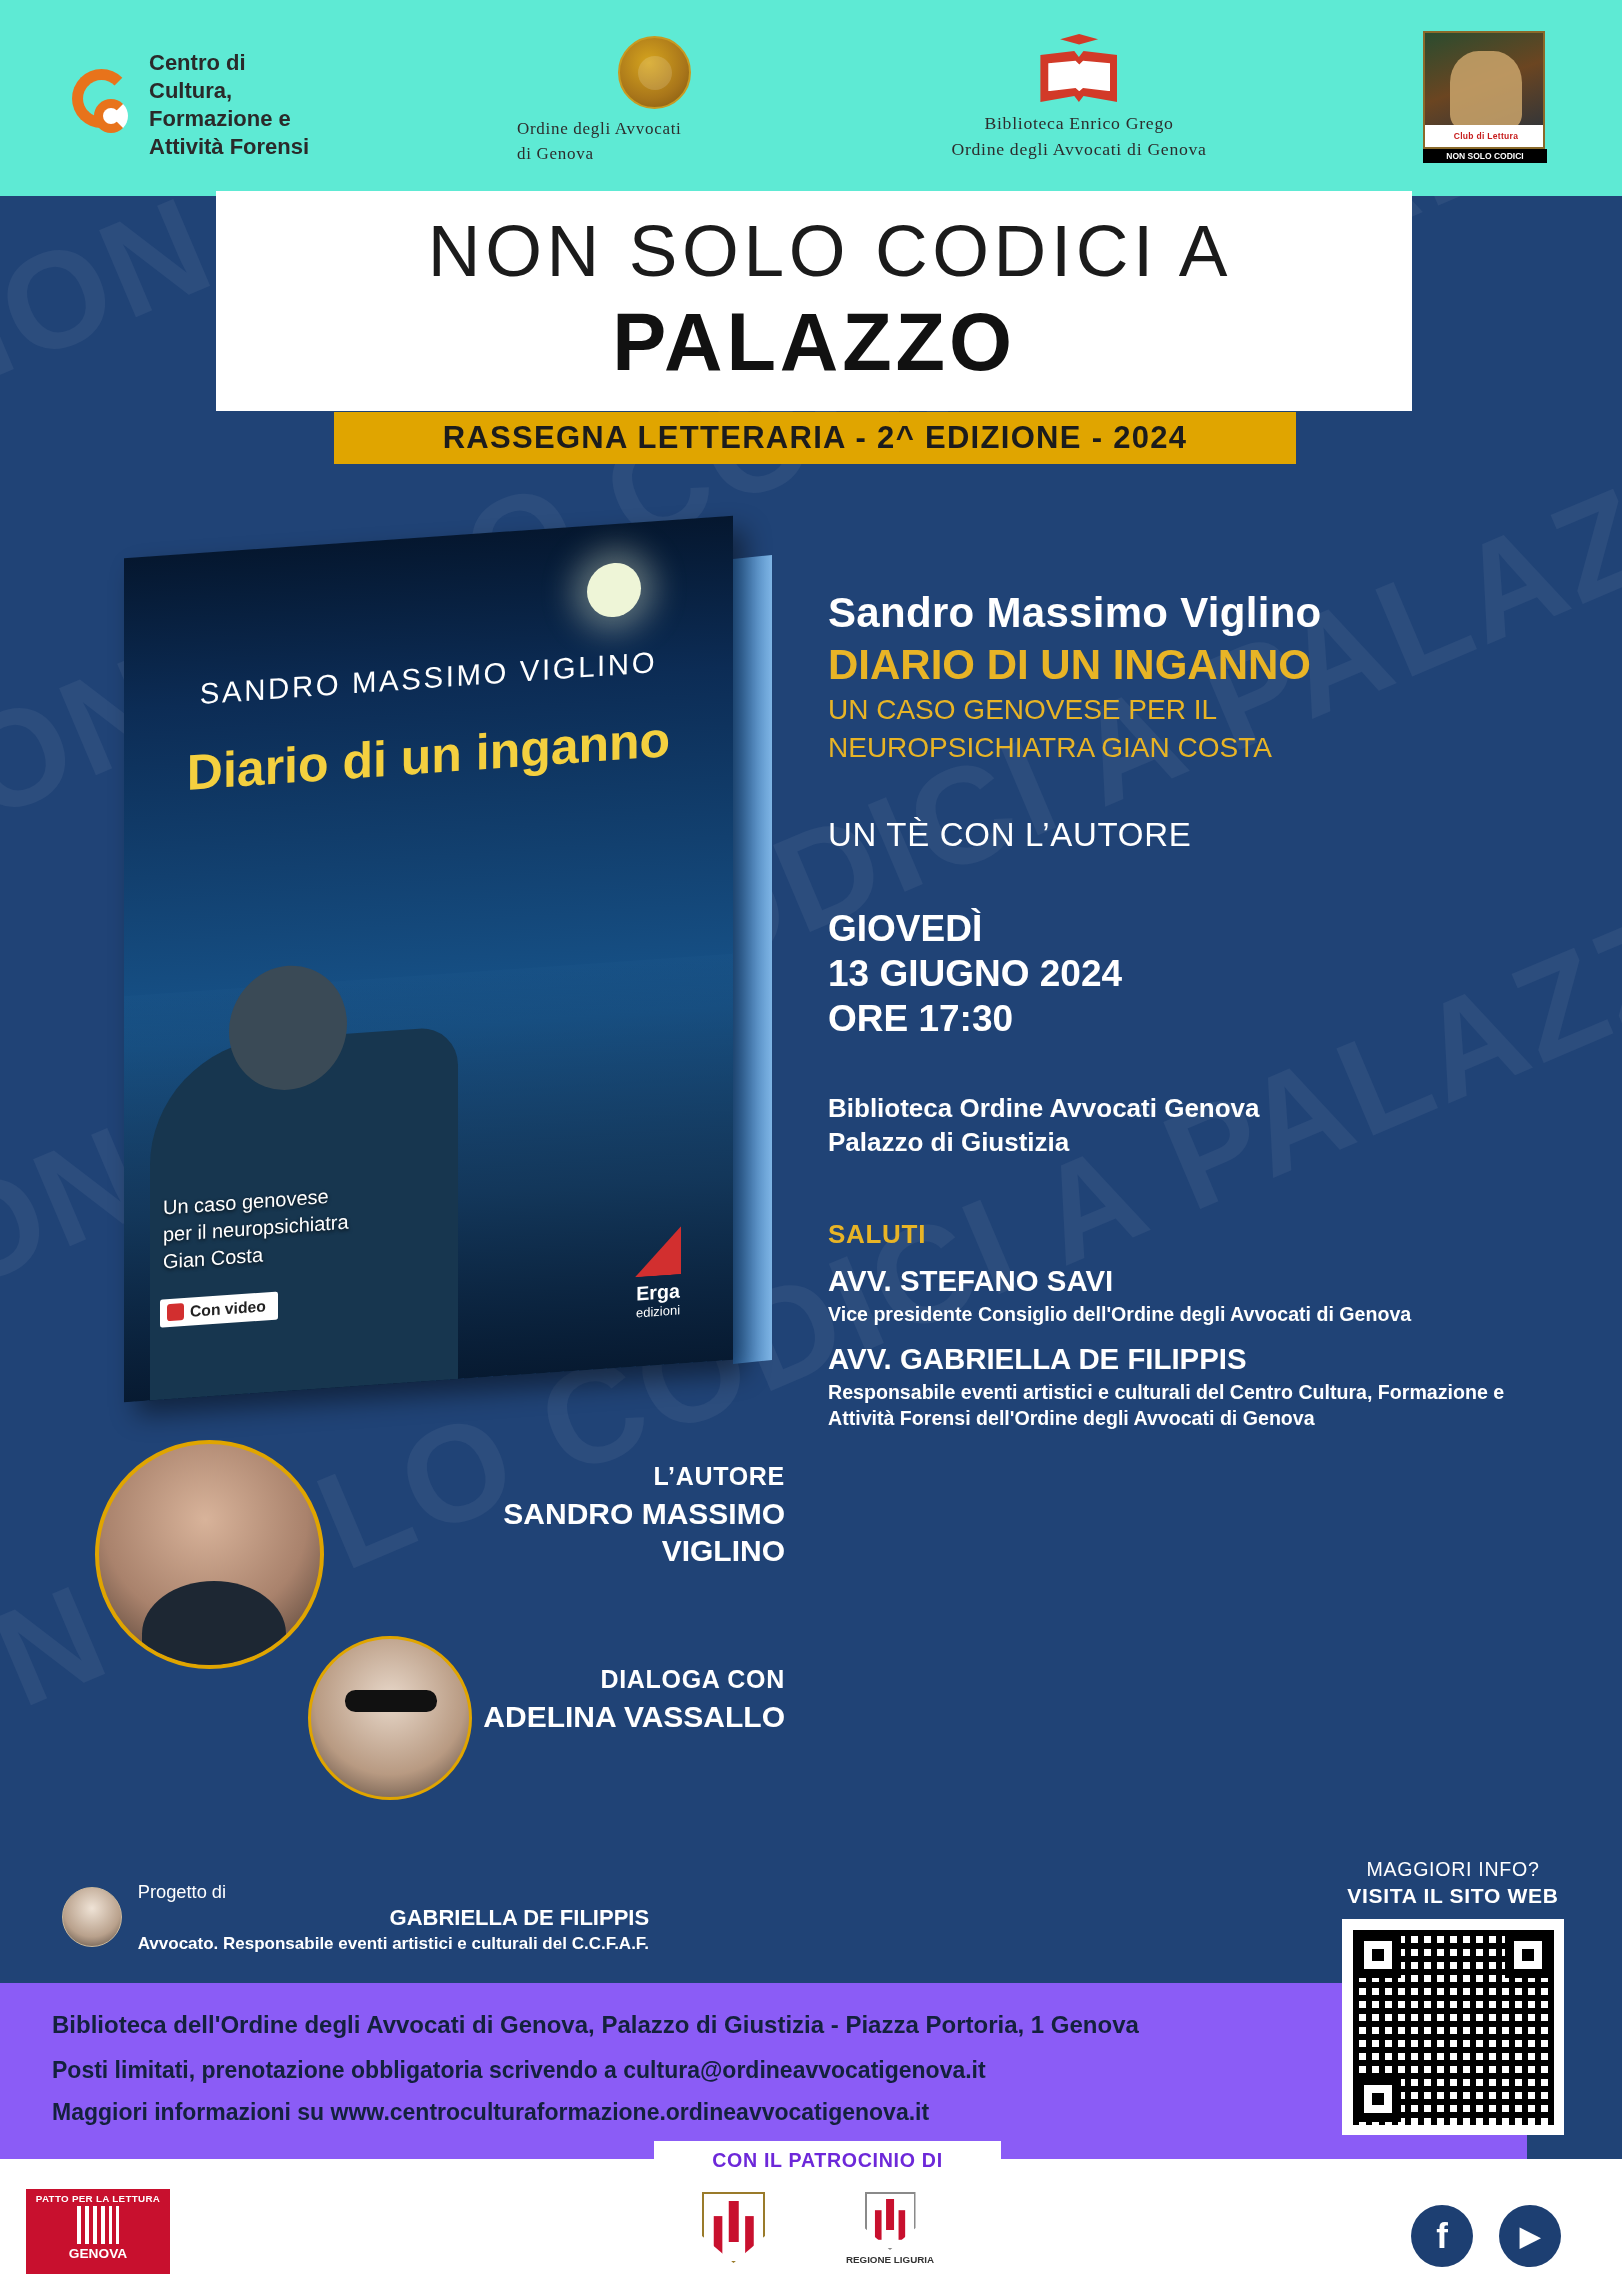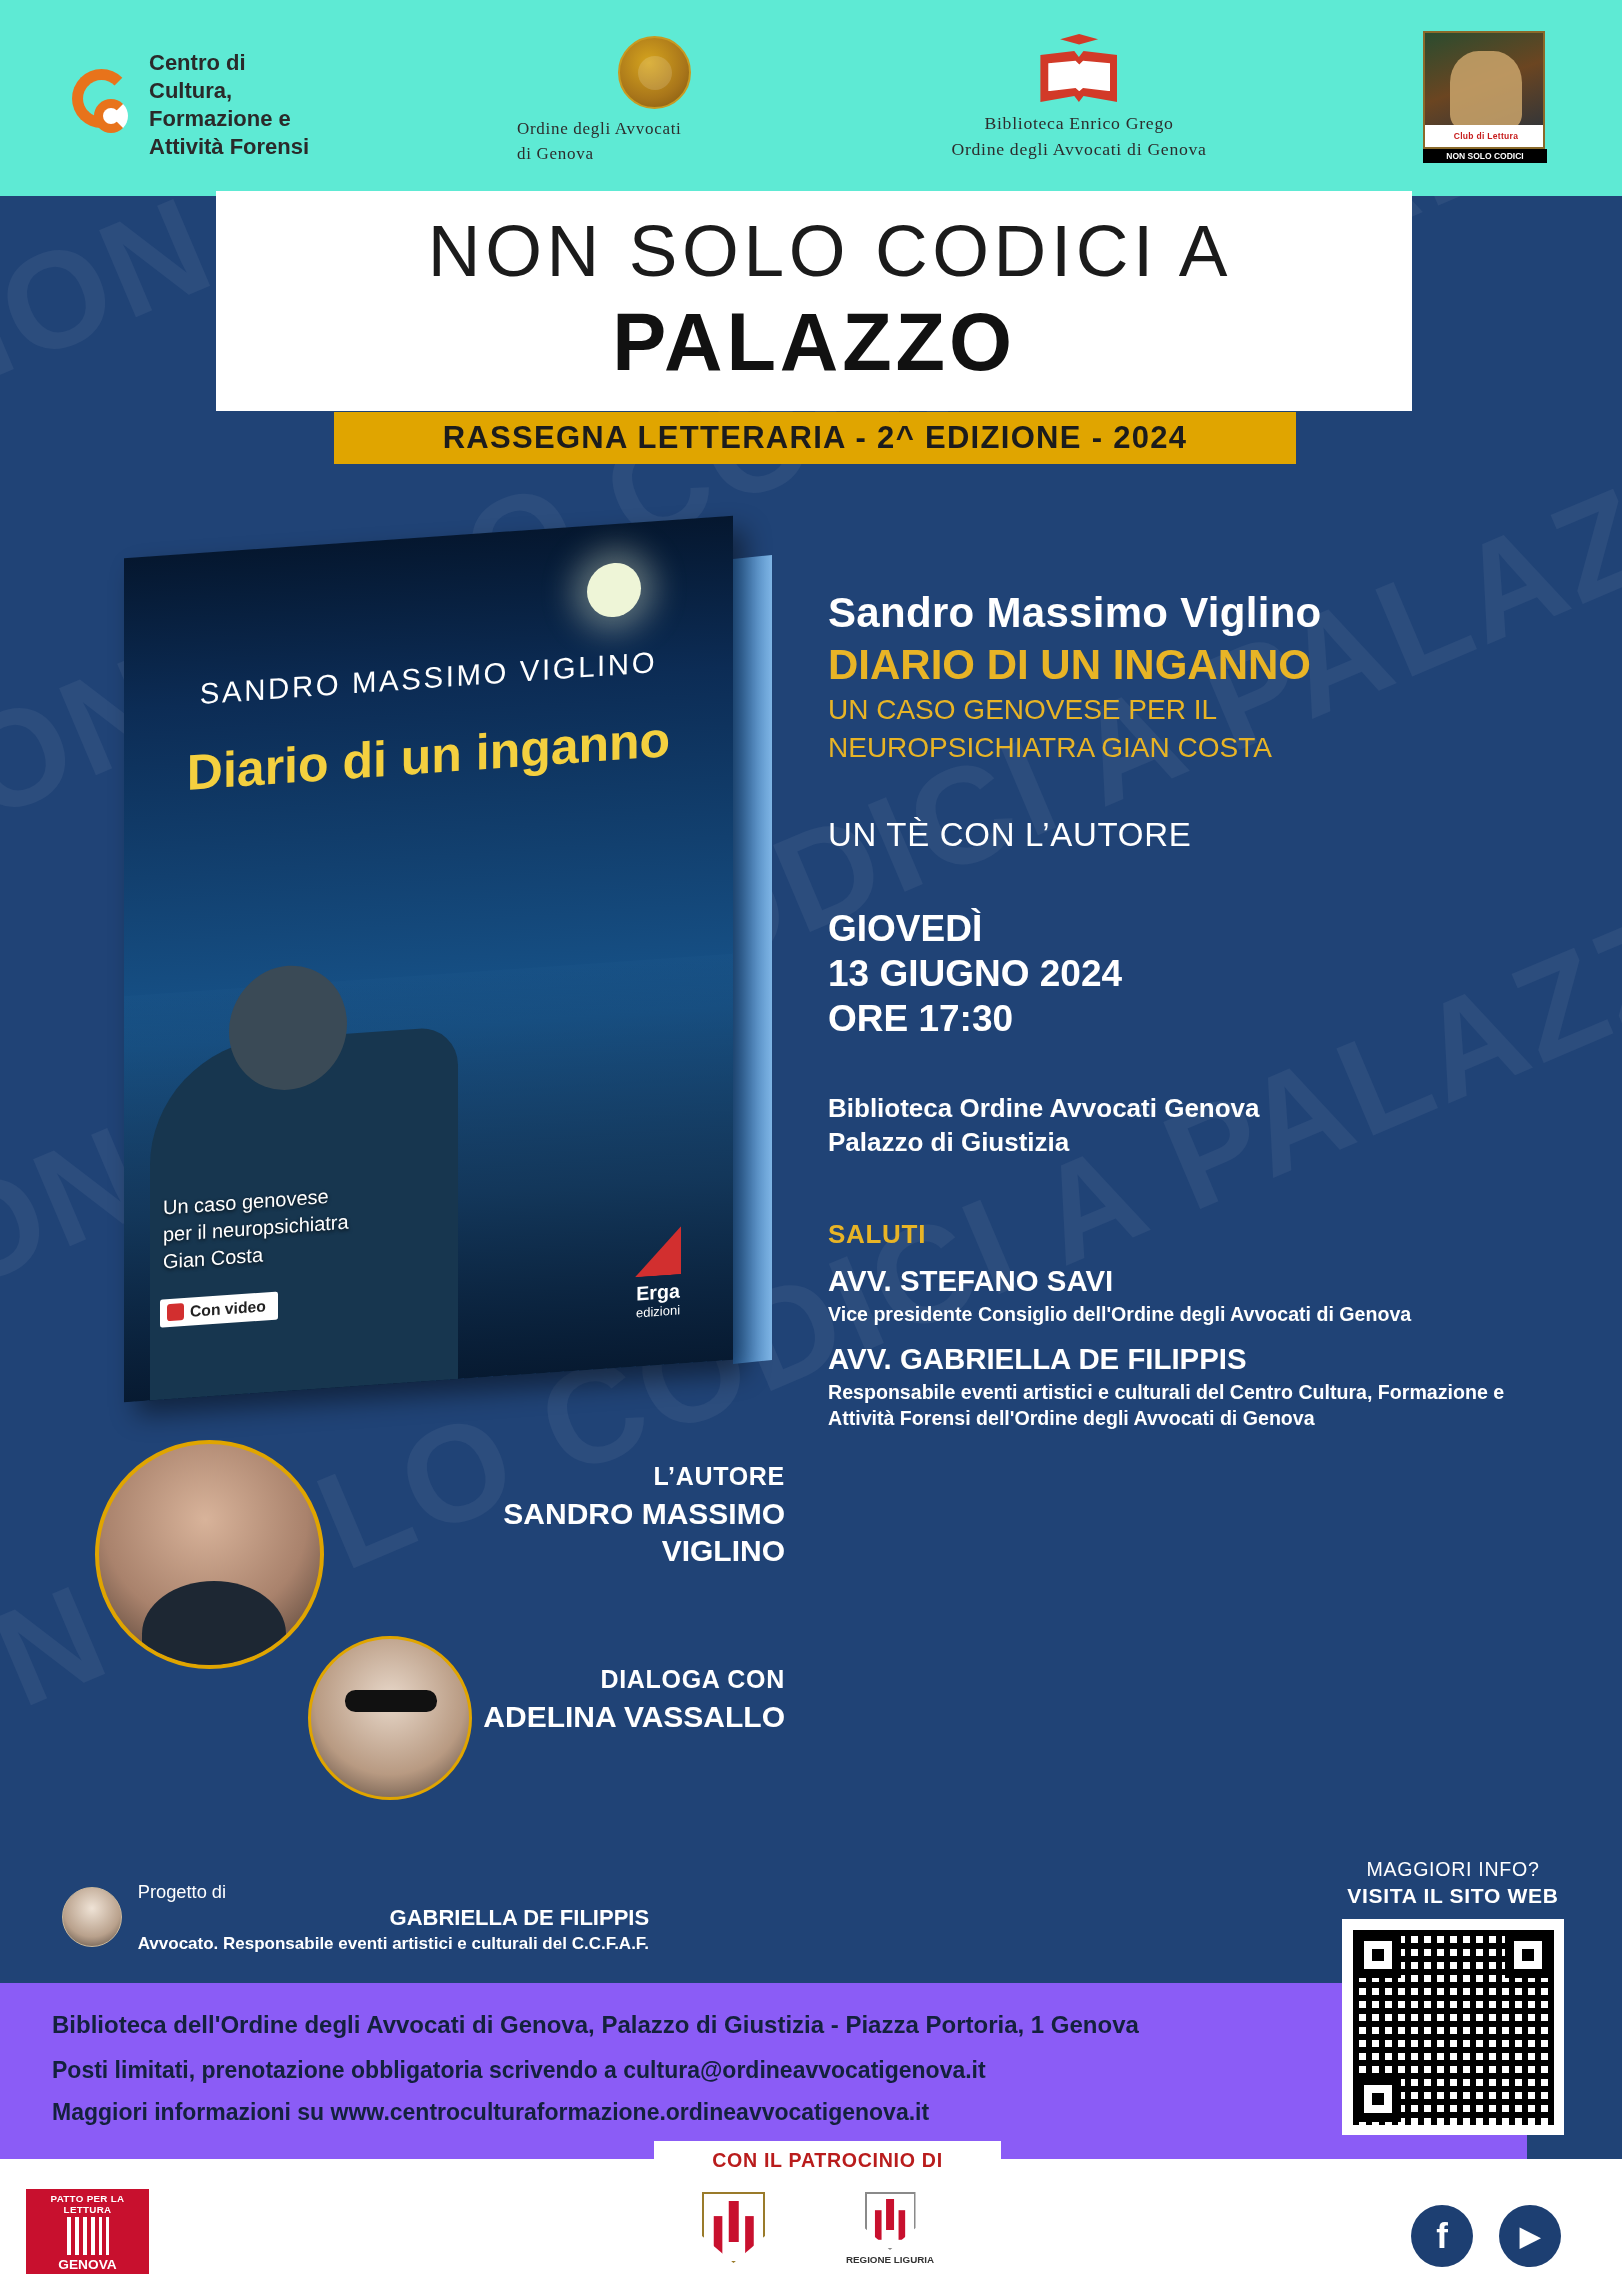--- a/index.html
+++ b/index.html
@@ -532,29 +532,29 @@
   }
   .patronage-tab {
     position: absolute;
     left: 654px; top: 2141px;
     width: 347px; height: 37px;
     background: #fff;
     z-index: 7;
     text-align: center;
   }
   .patronage-tab span {
-    font-size: 19.6px; font-weight: 800; color: #b91c1c;
+    font-size: 19.6px; font-weight: 800; color: #6d28d9;
     letter-spacing: 0.7px; line-height: 39px;
   }
   .patto {
     position: absolute; left: 26px; top: 2189px;
     width: 121px; z-index: 7; text-align: center;
   }
   .patto .box {
-    background: #c8102e; width: 123px; height: 85px;
+    background: #c8102e; width: 144px; height: 85px;
     position: relative; color: #fff;
   }
   .patto .t1 { font-size: 9.8px; font-weight: 700; padding-top: 3.9px; letter-spacing: 0.3px; }
   .patto .emblem {
     width: 42px; height: 38px; margin: 2.6px auto 1.3px;
     background:
       repeating-linear-gradient(90deg,#fff 0 3.9px, #c8102e 3.9px 7.9px);
   }
   .patto .t2 { font-size: 13.7px; font-weight: 800; }
   .crest-genova {

